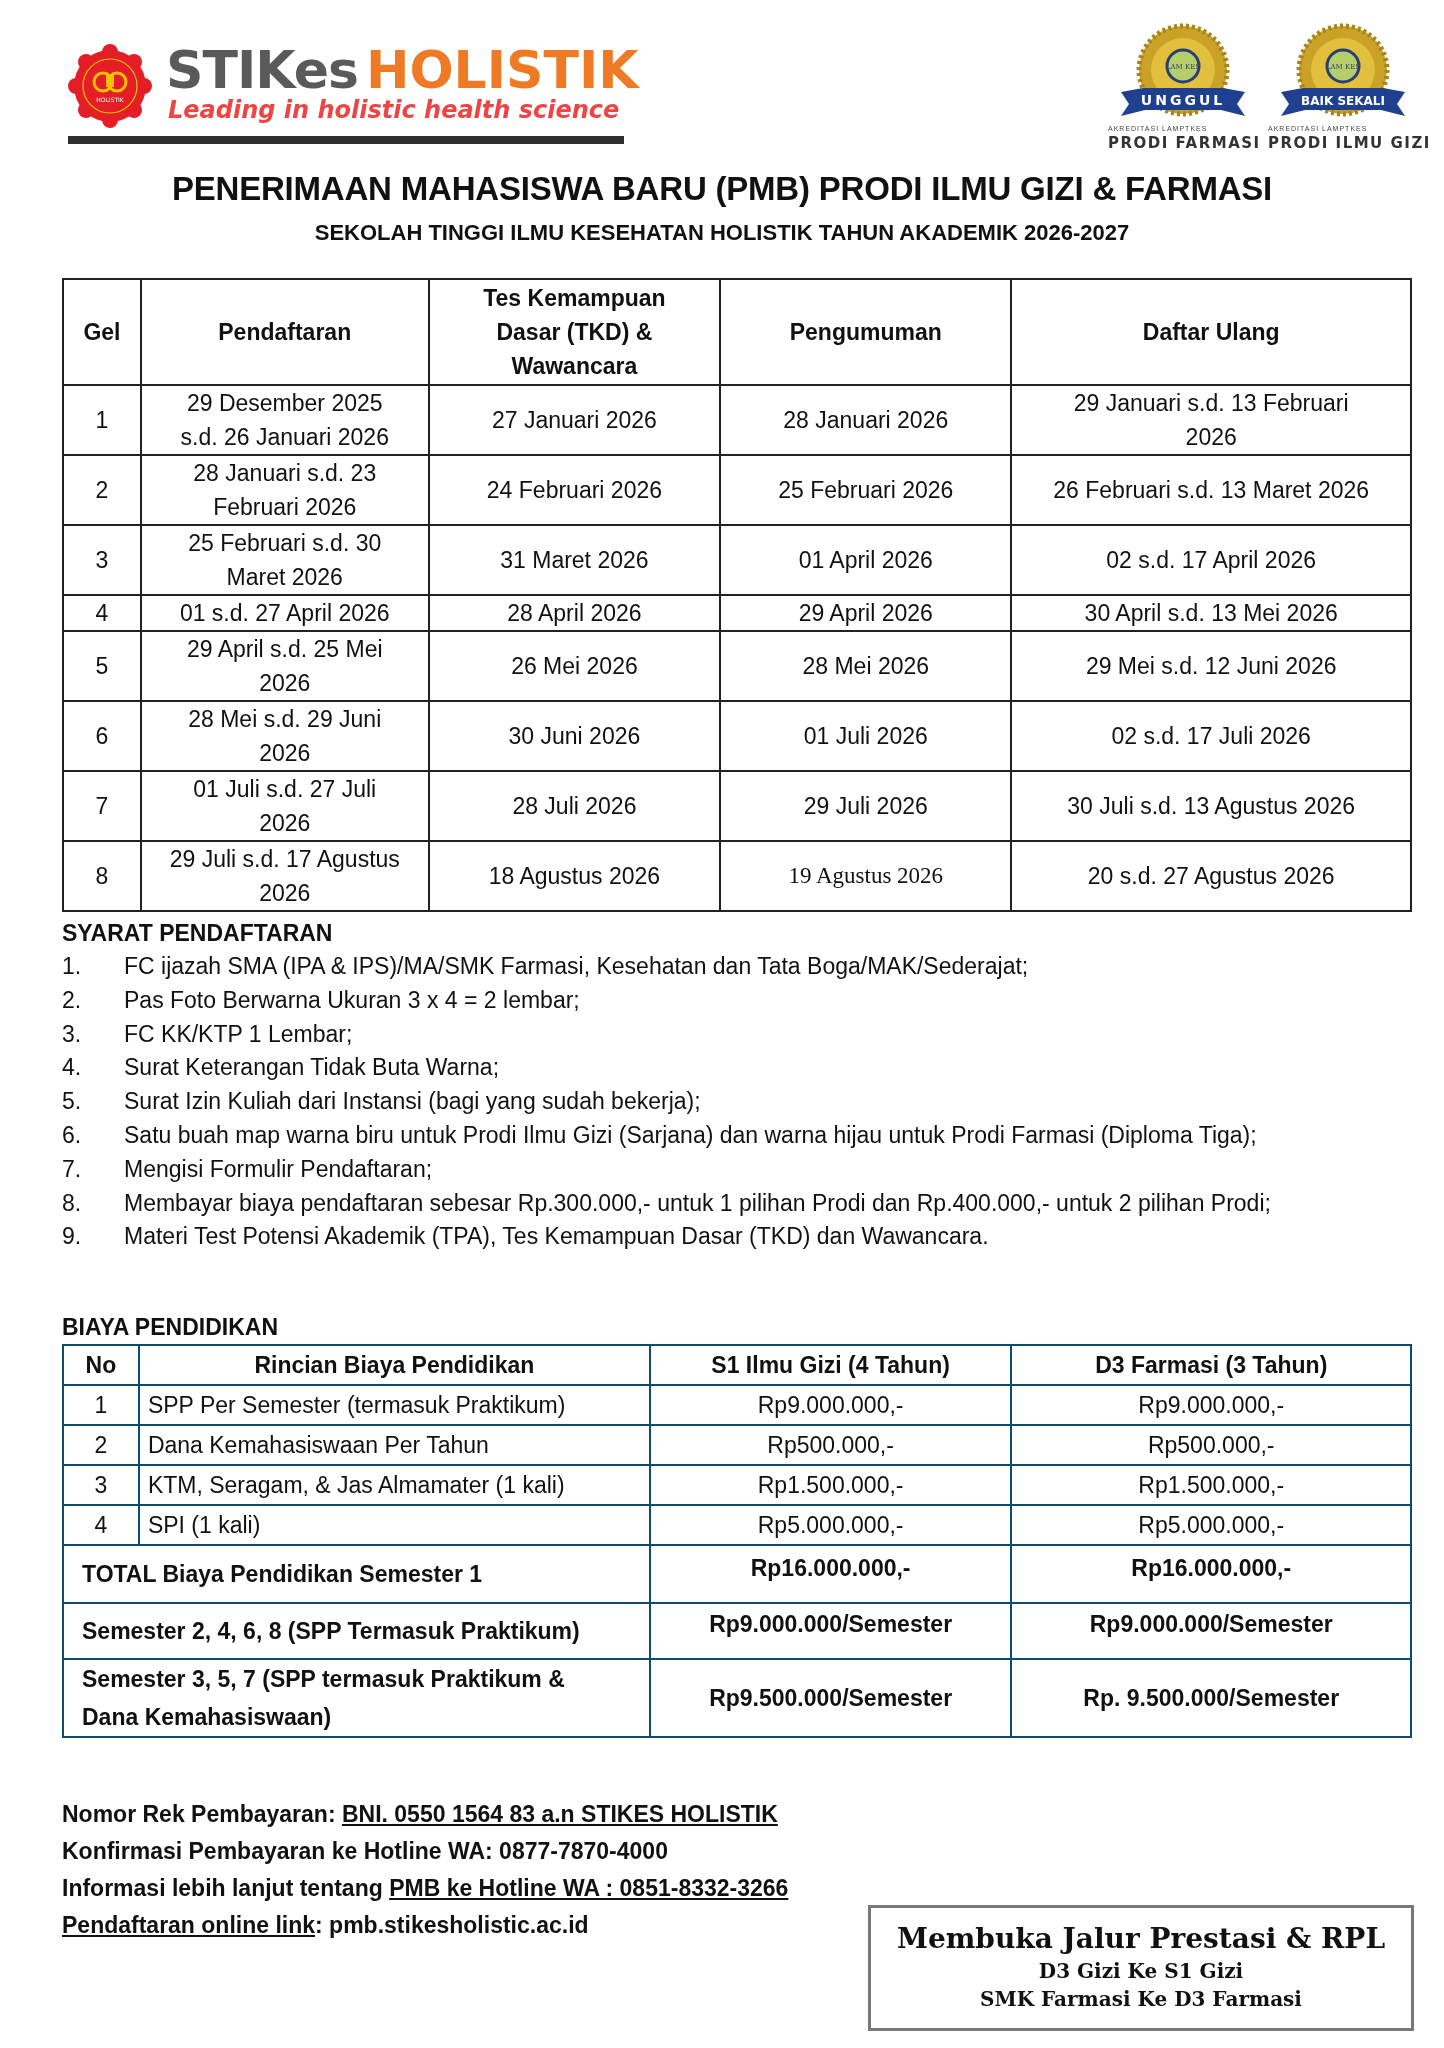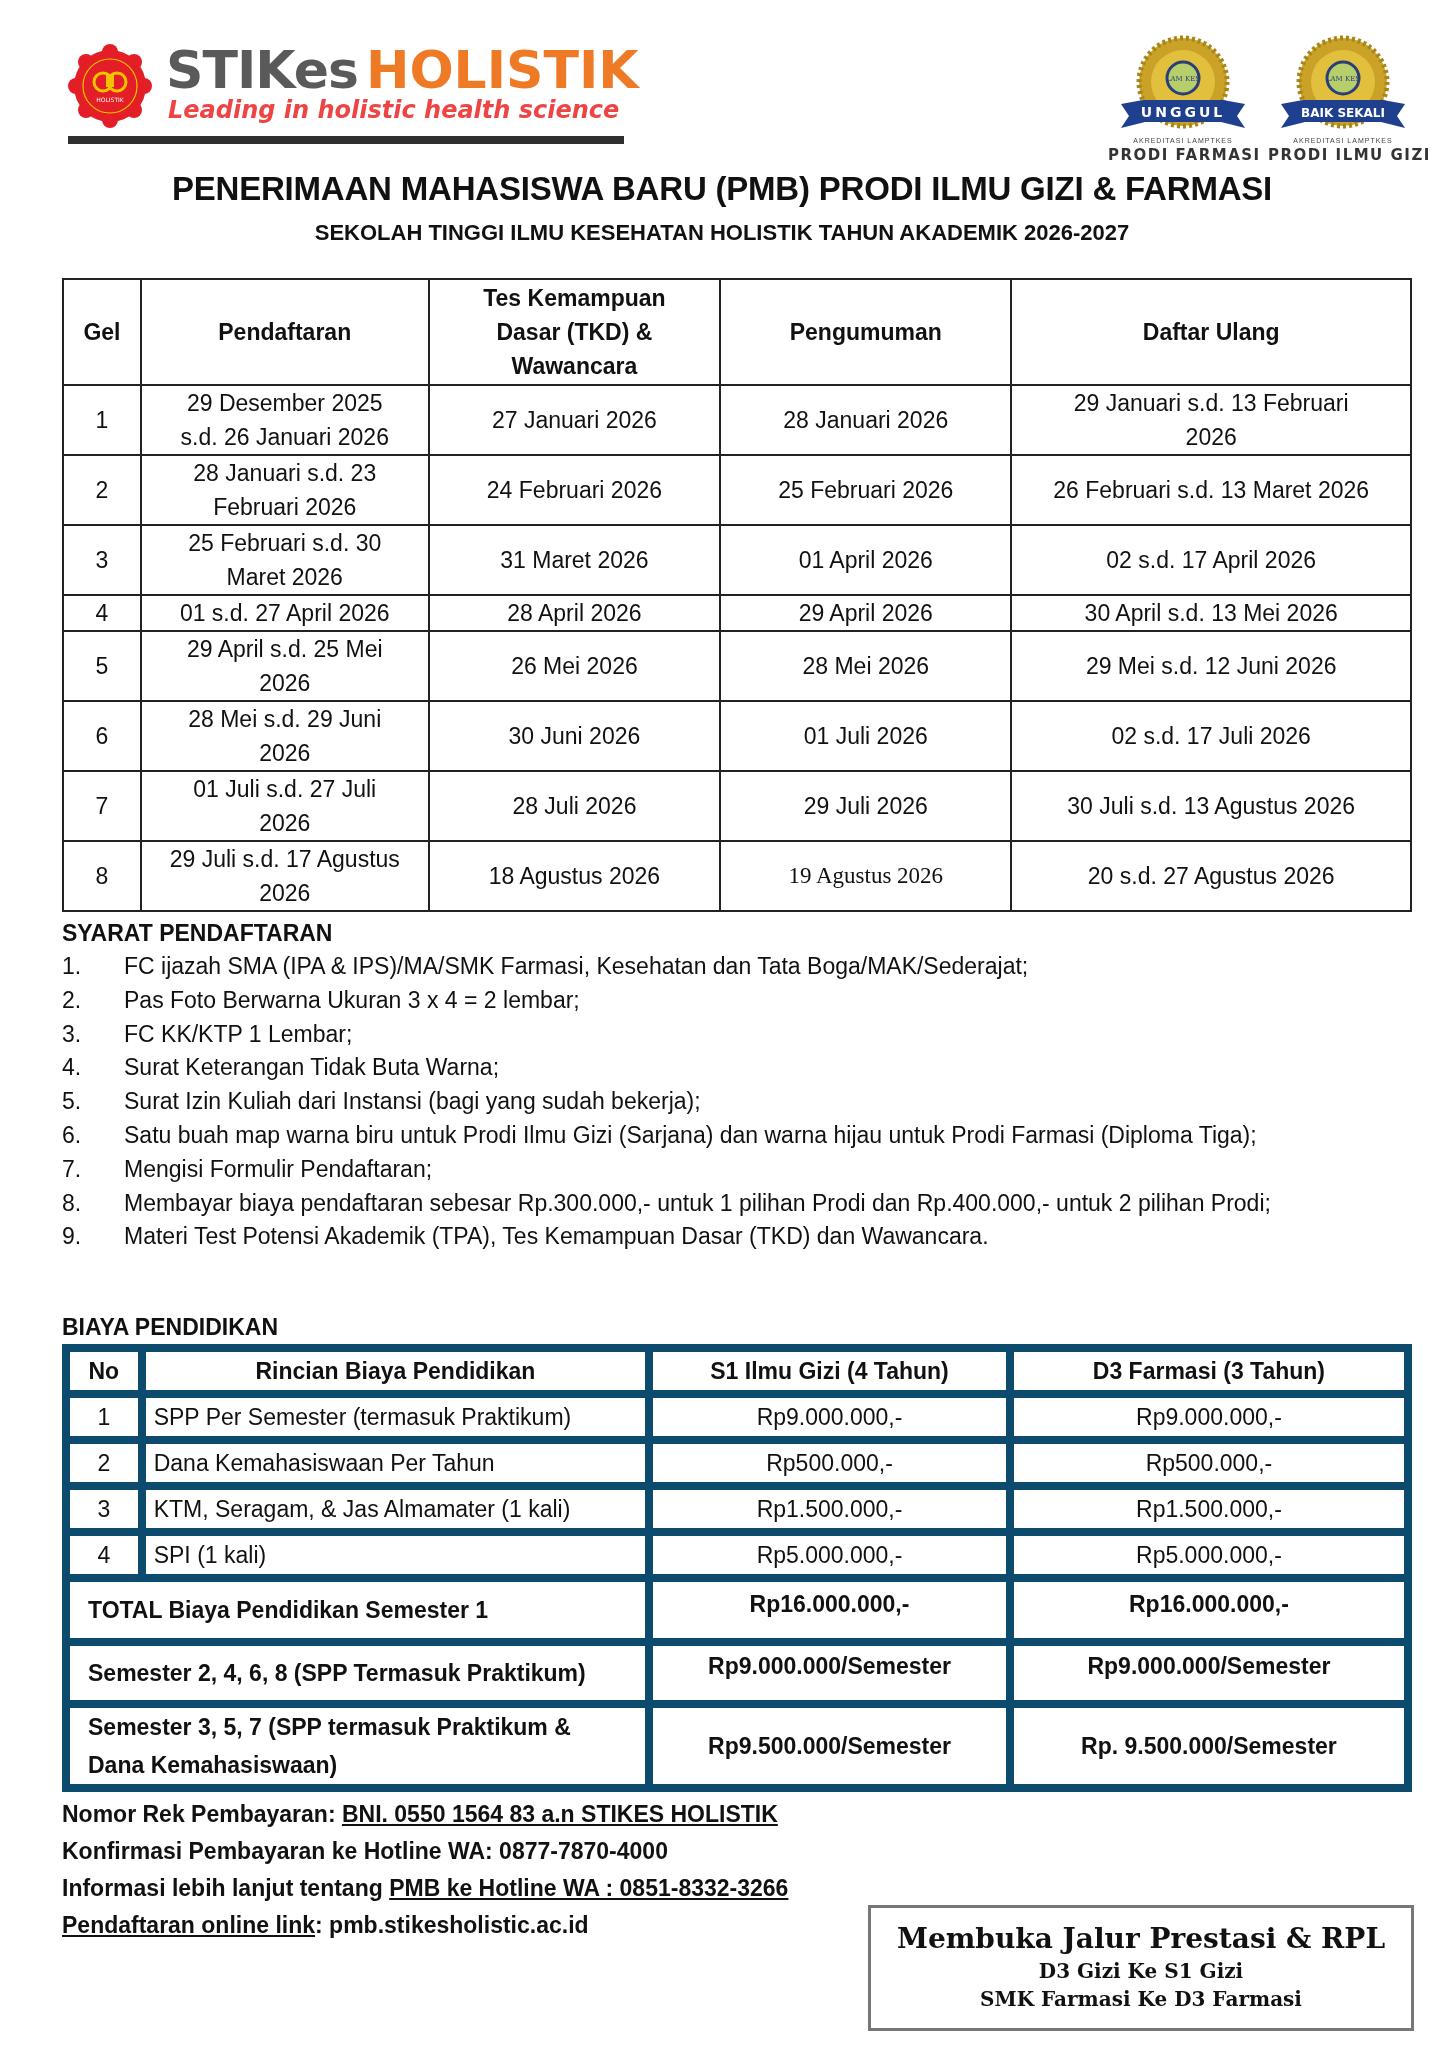--- a/index.html
+++ b/index.html
@@ -9,21 +9,21 @@
   
   .logo-wrap { position: absolute; left: 68px; top: 40px; width: 560px; height: 104px; }
   .seal { position: absolute; left: 0; top: 4px; width: 84px; height: 84px; }
   .brand { position: absolute; left: 98px; top: 0; white-space: nowrap; }
   .brand-stikes { font-family: "DejaVu Sans", sans-serif; font-weight: bold; font-size: 52px; letter-spacing: -1px; color: #5a5a5a; }
   .brand-holistik { font-family: "DejaVu Sans", sans-serif; font-weight: bold; font-size: 52px; color: #ef7a25; letter-spacing: 0px; margin-left: 8px; }
   .tagline { position: absolute; left: 100px; top: 56px; font-family: "DejaVu Sans", sans-serif; font-style: italic; font-weight: bold; font-size: 24px; color: #ef4444; white-space: nowrap; }
   .logo-bar { position: absolute; left: 68px; top: 136px; width: 556px; height: 8px; background: #2f2f2f; }
 
   .badges { position: absolute; left: 1108px; top: 18px; width: 330px; height: 150px; }
-  .badge { position: absolute; top: 16px; width: 150px; height: 145px; text-align: center; }
+  .badge { position: absolute; top: 4px; width: 150px; height: 145px; text-align: left; }
   .badge svg { display: block; margin: 0 auto; }
   .badge-accr { font-size: 7px; color: #444; letter-spacing: 1px; margin-top: -2px; }
   .badge-prodi { font-family: "DejaVu Sans", sans-serif; font-weight: bold; font-size: 15px; color: #333; letter-spacing: 1.5px; margin-top: 2px; white-space: nowrap; }
 
   .title { position: absolute; left: 0; width: 1444px; top: 170px; text-align: center; font-weight: bold; font-size: 33px; letter-spacing: -0.2px; }
   .subtitle { position: absolute; left: 0; width: 1444px; top: 220px; text-align: center; font-weight: bold; font-size: 22px; }
 
   
   table { border-collapse: collapse; }
   .sched { position: absolute; left: 62px; top: 278px; width: 1350px; }
@@ -36,21 +36,21 @@
   
   .req { position: absolute; left: 62px; top: 916px; width: 1370px; }
   .sec-head { font-weight: bold; font-size: 23px; line-height: 34px; }
   .req ol { list-style: none; margin: 0; padding: 0; }
   .req li { font-size: 23px; line-height: 33.8px; display: flex; white-space: nowrap; }
   .req li .num { width: 62px; flex: none; }
 
   
   .fee-head { position: absolute; left: 62px; top: 1310px; }
   .fee { position: absolute; left: 62px; top: 1344px; width: 1350px; }
-  .fee td, .fee th { border: 8px solid #0c4a6e; font-size: 23px; line-height: 33px; padding: 0 8px; vertical-align: middle; }
+  .fee td, .fee th { border: 2px solid #0c4a6e; font-size: 23px; line-height: 33px; padding: 0 8px; vertical-align: middle; }
   .fee th { font-weight: bold; text-align: center; height: 38px; }
   .fee td { height: 38px; }
   .fee .c { text-align: center; }
   .fee .b { font-weight: bold; }
   .fee tr.total td { height: 50px; }
   .fee tr.total td.val { vertical-align: top; padding-top: 6px; }
   .fee tr.sem td { height: 50px; border-radius: 16px; }
   .fee tr.sem2 td { height: 76px; }
   .fee tr.note td { height: 36px; font-style: italic; font-weight: bold; }
   .fee td.lbl { padding-left: 18px; }

